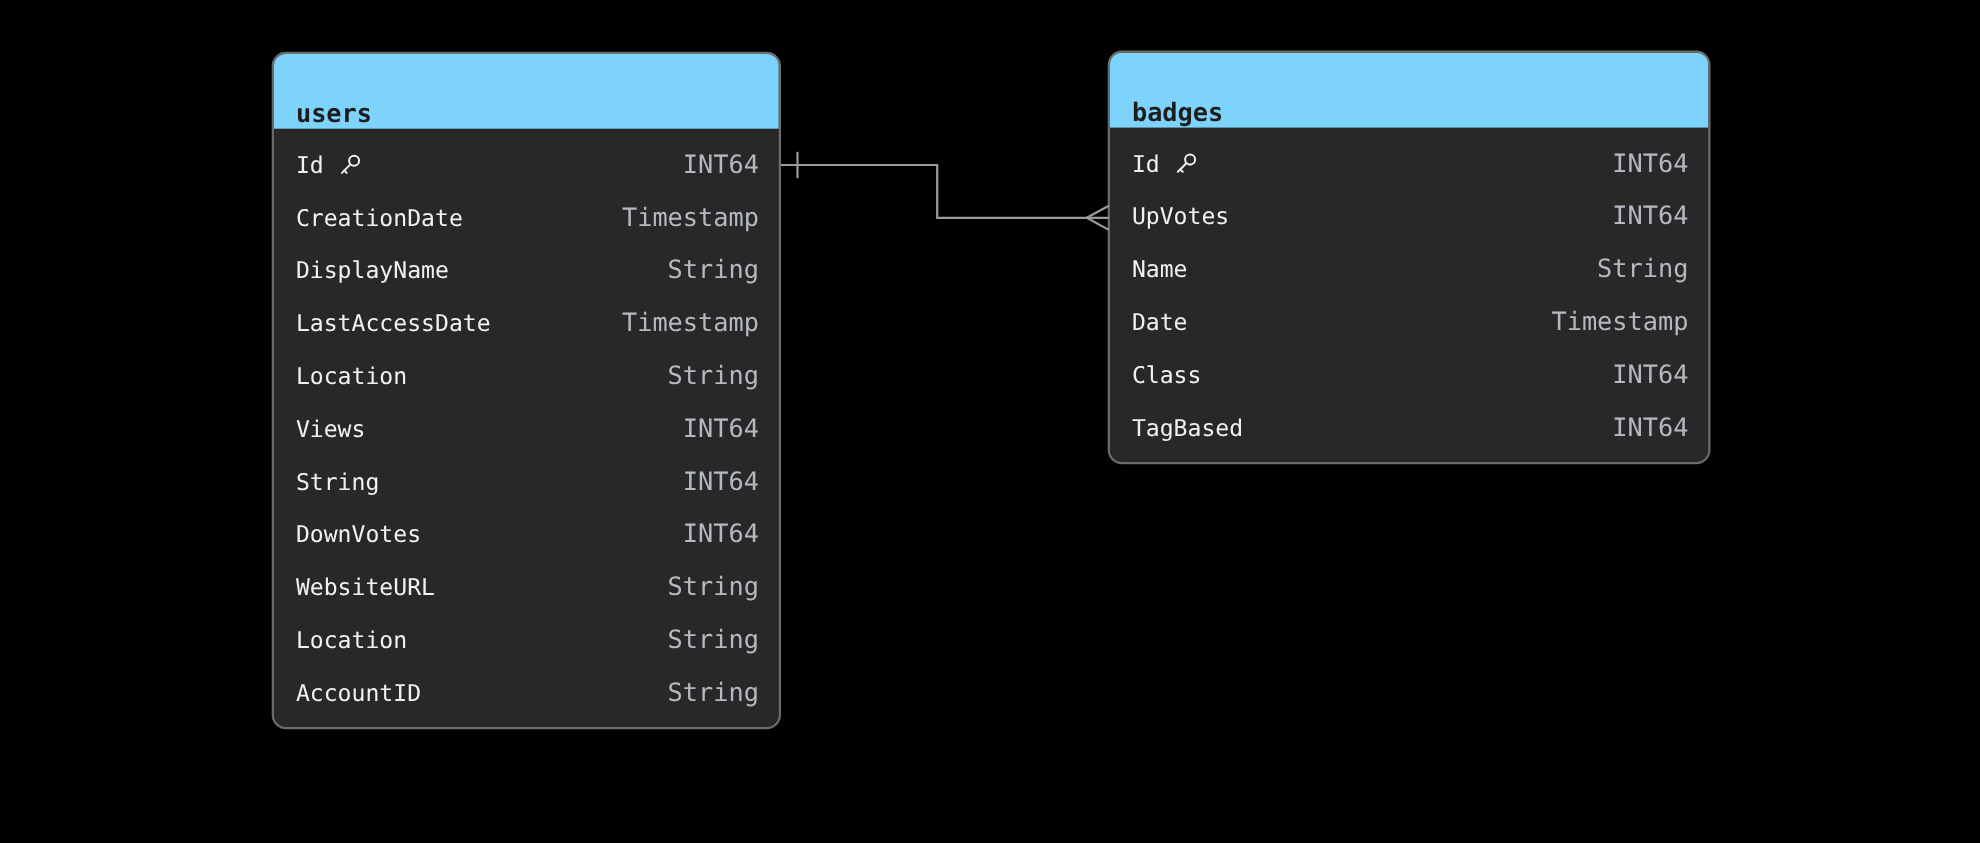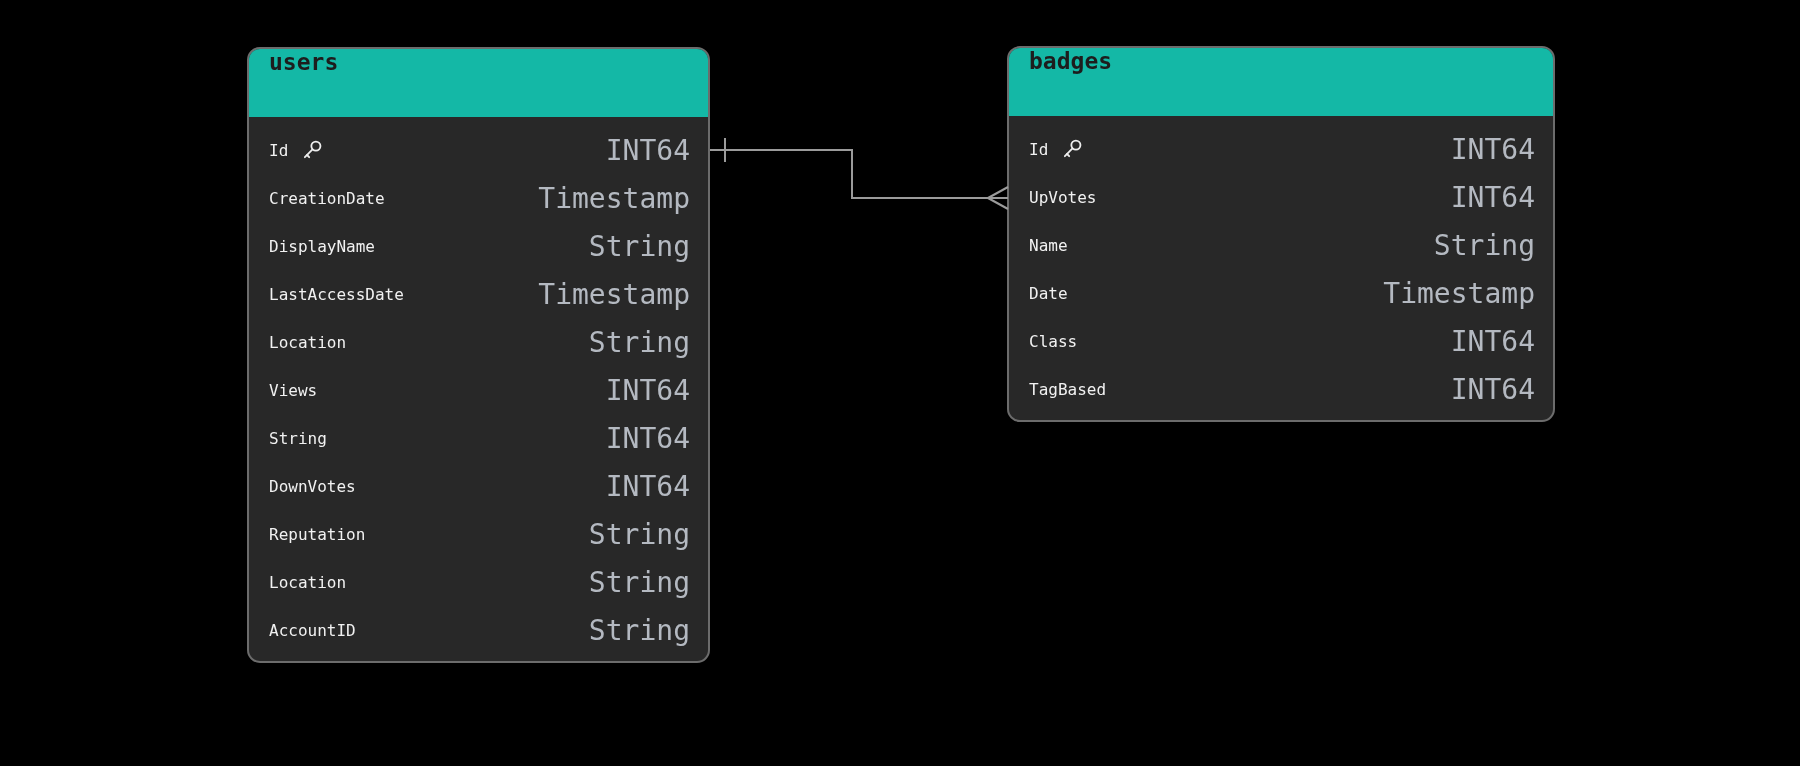--- a/index.html
+++ b/index.html
@@ -23,23 +23,23 @@
     box-sizing: border-box;
     background: #282828;
     border: 2px solid #6c6c6c;
     border-radius: 13px;
     overflow: hidden;
   }
   .card-users  { left: 247px;  top: 47px; width: 463px; }
   .card-badges { left: 1007px; top: 46px; width: 548px; }
   .card-header {
     height: 68px;
-    background: #14b8a6;
+    background: #7dd3fc;
     display: flex;
-    align-items: flex-start;
+    align-items: flex-end;
     padding: 0 20px;
   }
   .card-title {
     font-size: 23px;
     font-weight: bold;
     color: #1d1d1d;
   }
   .card-body { padding: 9px 0 7px 0; }
   .field-row {
     height: 48px;
@@ -47,26 +47,26 @@
     align-items: center;
     justify-content: space-between;
     padding: 0 18px 0 20px;
   }
   .field-name-wrap {
     display: flex;
     align-items: center;
     gap: 11px;
   }
   .field-name {
-    font-size: 16px;
+    font-size: 21px;
     color: #f1f1f1;
     white-space: pre;
   }
   .field-type {
-    font-size: 28px;
+    font-size: 23px;
     color: #b4b9c1;
     white-space: pre;
   }
   .key-icon {
     width: 26px;
     height: 26px;
     stroke: #ededed;
     fill: none;
     stroke-width: 1.7;
     stroke-linecap: round;
@@ -152,21 +152,21 @@
   </div>
         <div class="field-row">
     <span class="field-name-wrap">
       <span class="field-name">DownVotes</span>
 
     </span>
     <span class="field-type">INT64</span>
   </div>
         <div class="field-row">
     <span class="field-name-wrap">
-      <span class="field-name">Reputation</span>
+      <span class="field-name">WebsiteURL</span>
 
     </span>
     <span class="field-type">String</span>
   </div>
         <div class="field-row">
     <span class="field-name-wrap">
       <span class="field-name">Location</span>
 
     </span>
     <span class="field-type">String</span>

